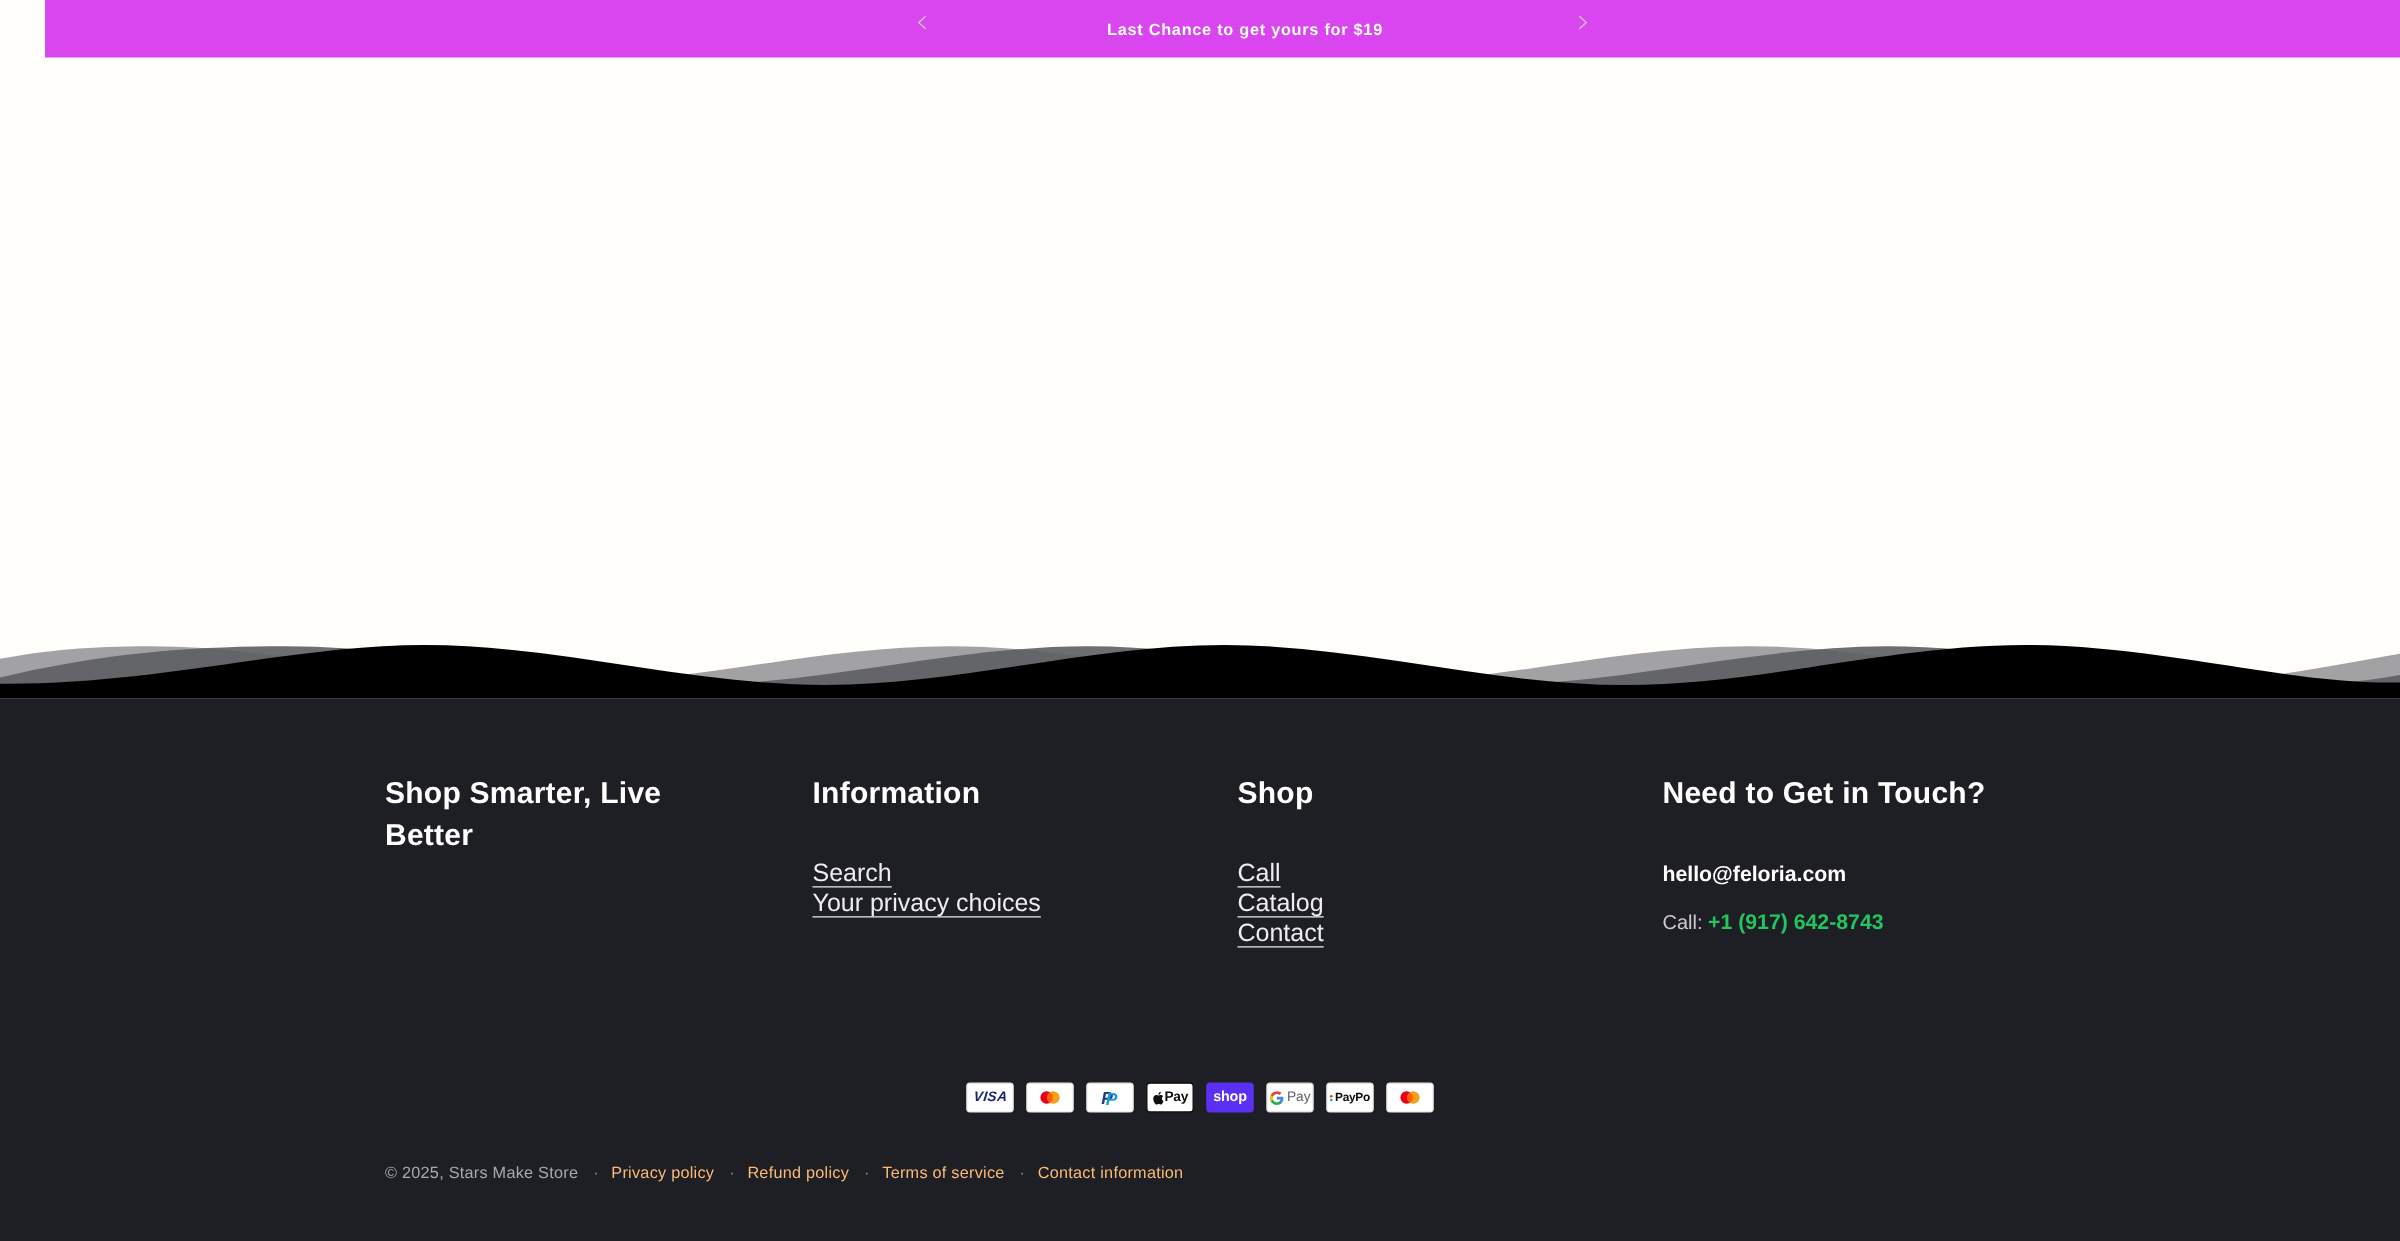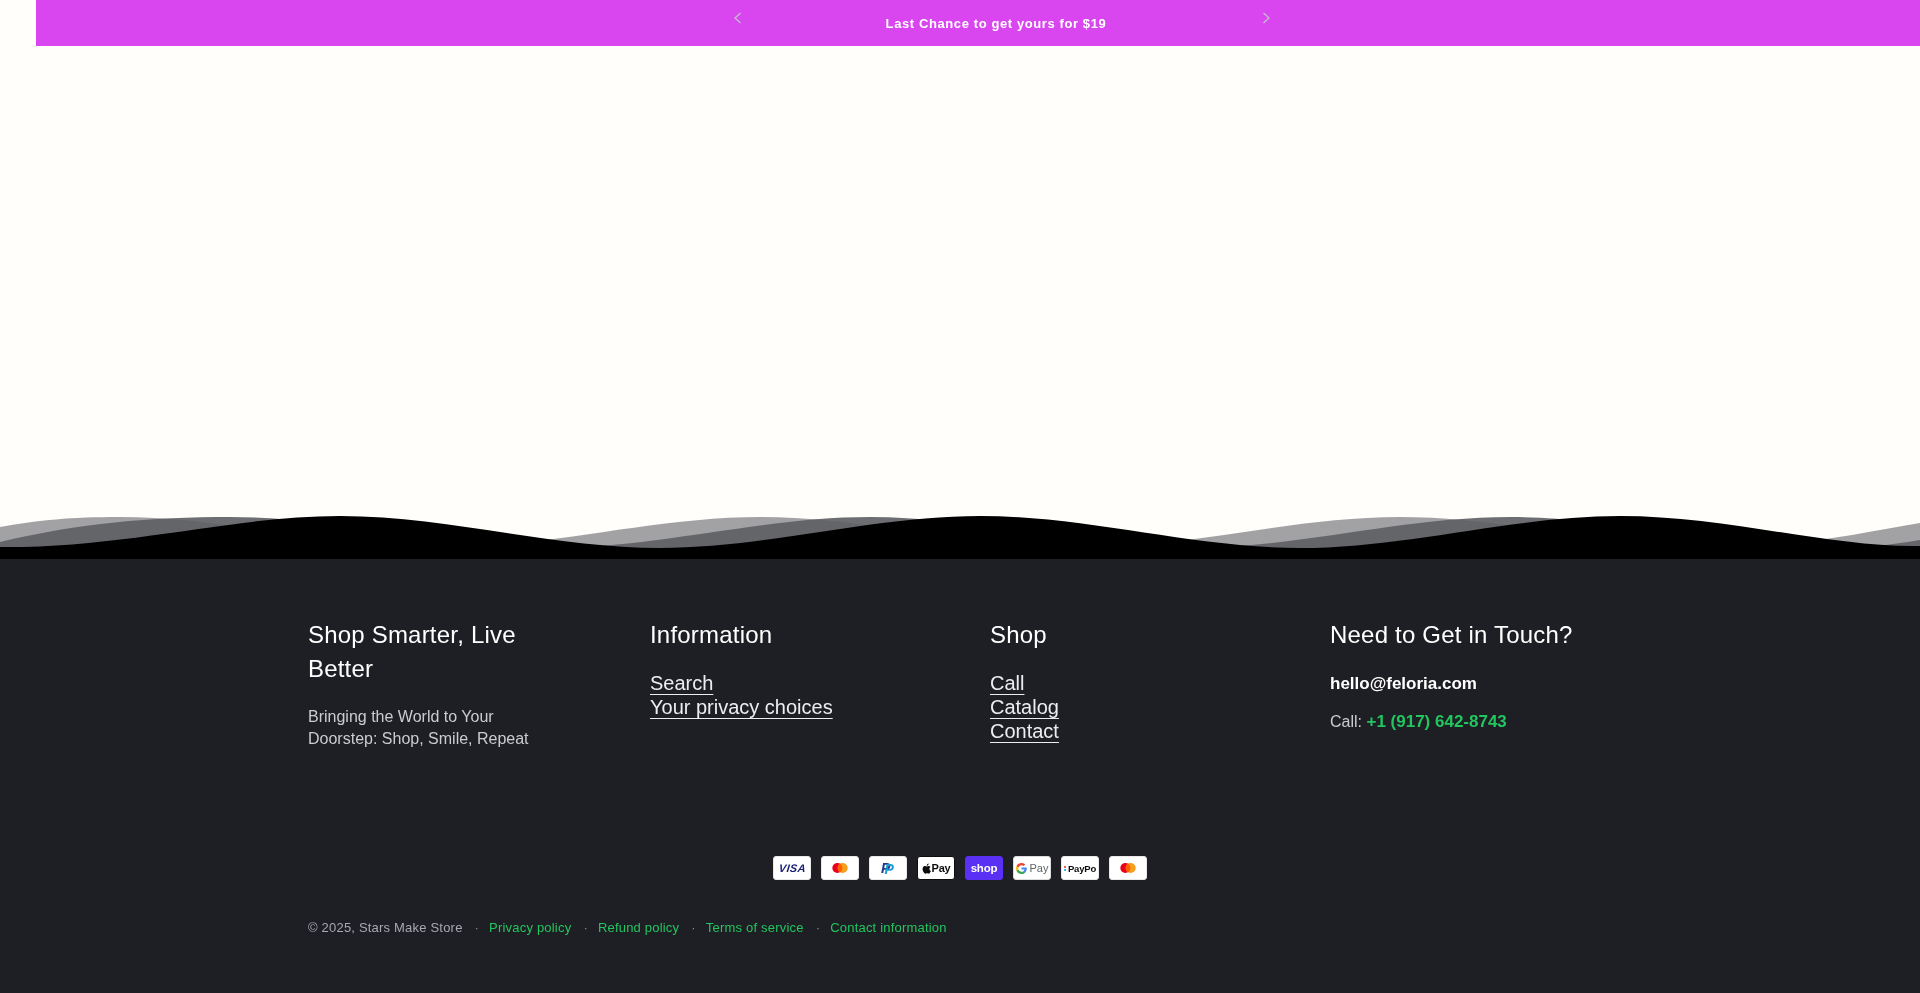--- a/index.html
+++ b/index.html
@@ -38,22 +38,22 @@
   .site-footer {
     width:100%; height:444px; background:#1e1f25;
     padding-top:59px; color:#cbcbd0;
   }
   .footer-columns {
     margin-left:308px; width:1372px;
     display:grid; grid-template-columns:342px 340px 340px 300px;
     align-items:start;
   }
   .footer-heading {
-    color:#ffffff; font-size:24px; line-height:34px; font-weight:400;
-    margin:0 0 20px 0; letter-spacing:.2px;
+    color:#ffffff; font-size:24px; line-height:34px; font-weight:700;
+    margin:0 0 36px 0; letter-spacing:.2px;
   }
   .col-brand .footer-heading { max-width:250px; }
   .brand-tagline { font-size:16px; line-height:22px; color:#cbcbd0; max-width:232px; }
 
   .footer-links { list-style:none; }
   .footer-links li { line-height:23px; }
   .footer-links a {
     color:#ededf0; font-size:20px; text-decoration:underline;
     text-underline-offset:4px; text-decoration-thickness:1px;
   }
@@ -97,21 +97,21 @@
   .paypal-mark .pp1 { color:#253b80; left:0; top:0; }
   .paypal-mark .pp2 { color:#179bd7; left:3.5px; top:1px; }
 
   
   .legal-row {
     margin-left:308px; margin-top:40px;
     display:flex; align-items:center;
     font-size:13px; color:#a8a8b0; letter-spacing:.2px;
   }
   .legal-row nav { display:flex; align-items:center; }
-  .legal-row a { color:#22c55e; text-decoration:none; }
+  .legal-row a { color:#fdba74; text-decoration:none; }
   .legal-row a::before { content:"·"; color:#8a8a92; margin:0 10px 0 12px; }
 </style>
 </head>
 <body>
 
 <header class="announcement-bar">
   <button class="ann-btn prev">
     <span>
       <svg width="9" height="12" viewBox="0 0 9 12">
           <path d="M7.5 1 L2 6 L7.5 11" fill="none" stroke="#c2c2c9" stroke-width="1.2"></path>
@@ -137,21 +137,20 @@
     <path fill="#000000" d="M0,34 C127,35 233,3 340,3 C447,3 553,35 660,35 C767,35 873,3 980,3 C1087,3 1193,35 1300,35 C1407,35 1513,3 1620,3 C1727,3 1833,35 1920,33 L1920,46 L0,46 Z"></path>
   </svg>
 </div>
 
 <footer class="site-footer">
 
   <div class="footer-columns">
 
     <div class="col-brand">
       <h2 class="footer-heading">Shop Smarter, Live Better</h2>
-      <p class="brand-tagline">Bringing the World to Your Doorstep: Shop, Smile, Repeat</p>
     </div>
 
     <div>
       <h2 class="footer-heading">Information</h2>
       <ul class="footer-links">
         <li><a href="#">Search</a></li>
         <li><a href="#">Your privacy choices</a></li>
       </ul>
     </div>
 

